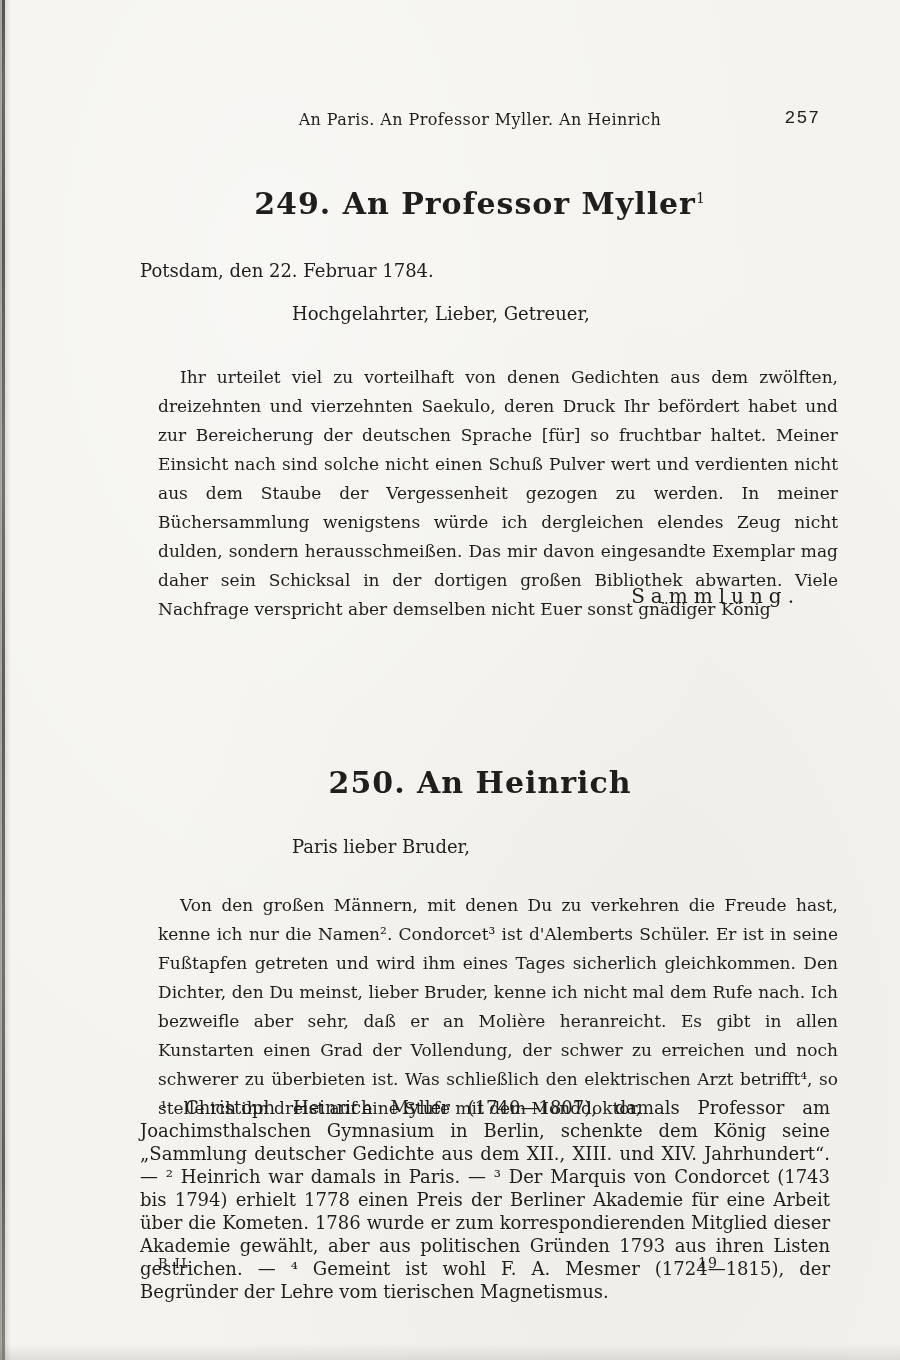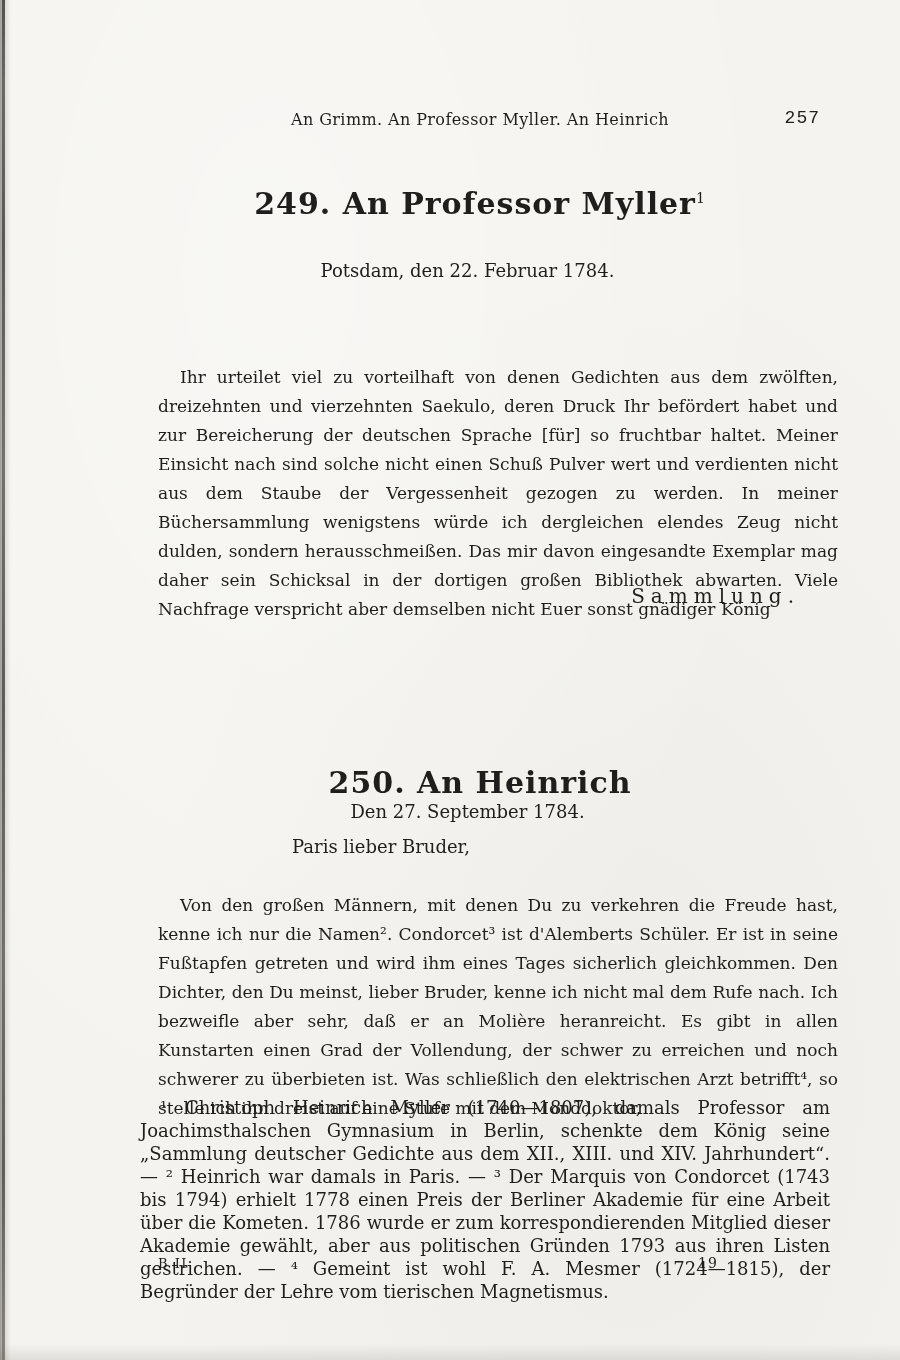--- a/index.html
+++ b/index.html
@@ -70,21 +70,21 @@
   }
   .letter-heading sup {
     font-size: 14px;
     font-weight: normal;
   }
   .h1 { top: 186px; }
   .h2 { top: 765px; }
   .dateline {
     position: absolute;
     left: 140px; width: 655px;
-    text-align: center;
+    text-align: left;
     font-size: 18px;
   }
   .d1 { top: 260px; }
   .d2 { top: 801px; }
   .salutation {
     position: absolute;
     left: 292px;
     font-size: 18px;
   }
   .s1 { top: 303px; }
@@ -132,33 +132,33 @@
   }
 </style>
 </head>
 <body>
 
 <div class="page">
   <div class="binding-edge"></div>
   <div class="bottom-shade"></div>
 
   <div class="running-header">
-    <span class="running-title">An Grimm. An Professor Myller. An Heinrich</span>
+    <span class="running-title">An Paris. An Professor Myller. An Heinrich</span>
     <span class="page-number">257</span>
   </div>
 
   <h1 class="letter-heading h1"><span>249. An Professor Myller</span><sup>1</sup></h1>
 
   <div class="dateline d1">Potsdam, den 22. Februar 1784.</div>
+  <div class="salutation s1">Hochgelahrter, Lieber, Getreuer,</div>
   <p class="body-text p1">Ihr urteilet viel zu vorteilhaft von denen Gedichten aus dem zwölften, dreizehnten und vierzehnten Saekulo, deren Druck Ihr befördert habet und zur Bereicherung der deutschen Sprache [für] so fruchtbar haltet. Meiner Einsicht nach sind solche nicht einen Schuß Pulver wert und verdienten nicht aus dem Staube der Vergessenheit gezogen zu werden. In meiner Büchersammlung wenigstens würde ich dergleichen elendes Zeug nicht dulden, sondern herausschmeißen. Das mir davon eingesandte Exemplar mag daher sein Schicksal in der dortigen großen Bibliothek abwarten. Viele Nachfrage verspricht aber demselben nicht Euer sonst gnädiger König</p>
   <div class="signature">Sammlung.</div>
 
   <h2 class="letter-heading h2"><span>250. An Heinrich</span></h2>
 
-  <div class="dateline d2">Den 27. September 1784.</div>
   <div class="salutation s2">Paris lieber Bruder,</div>
   <p class="body-text p2">Von den großen Männern, mit denen Du zu verkehren die Freude hast, kenne ich nur die Namen². Condorcet³ ist d'Alemberts Schüler. Er ist in seine Fußtapfen getreten und wird ihm eines Tages sicherlich gleichkommen. Den Dichter, den Du meinst, lieber Bruder, kenne ich nicht mal dem Rufe nach. Ich bezweifle aber sehr, daß er an Molière heranreicht. Es gibt in allen Kunstarten einen Grad der Vollendung, der schwer zu erreichen und noch schwerer zu überbieten ist. Was schließlich den elektrischen Arzt betrifft⁴, so stelle ich ihn dreist auf eine Stufe mit dem Monddoktor,</p>
 
   <p class="footnotes">¹ Christoph Heinrich Myller (1740—1807), damals Professor am Joachimsthalschen Gymnasium in Berlin, schenkte dem König seine „Sammlung deutscher Gedichte aus dem XII., XIII. und XIV. Jahrhundert“. — ² Heinrich war damals in Paris. — ³ Der Marquis von Condorcet (1743 bis 1794) erhielt 1778 einen Preis der Berliner Akademie für eine Arbeit über die Kometen. 1786 wurde er zum korrespondierenden Mitglied dieser Akademie gewählt, aber aus politischen Gründen 1793 aus ihren Listen gestrichen. — ⁴ Gemeint ist wohl F. A. Mesmer (1724—1815), der Begründer der Lehre vom tierischen Magnetismus.</p>
 
   <span class="sig-mark">B II</span>
   <span class="sheet-num">19</span>
 </div>
 
 </body></html>

